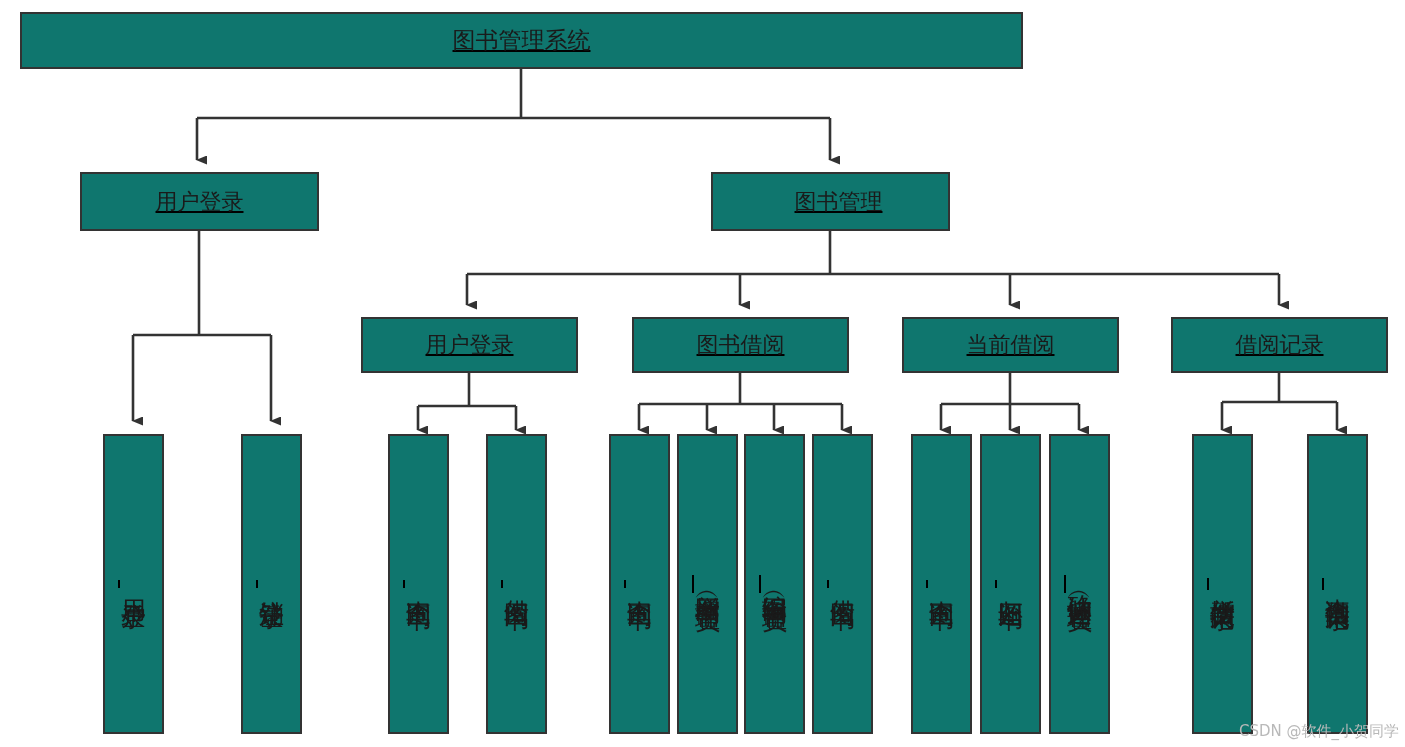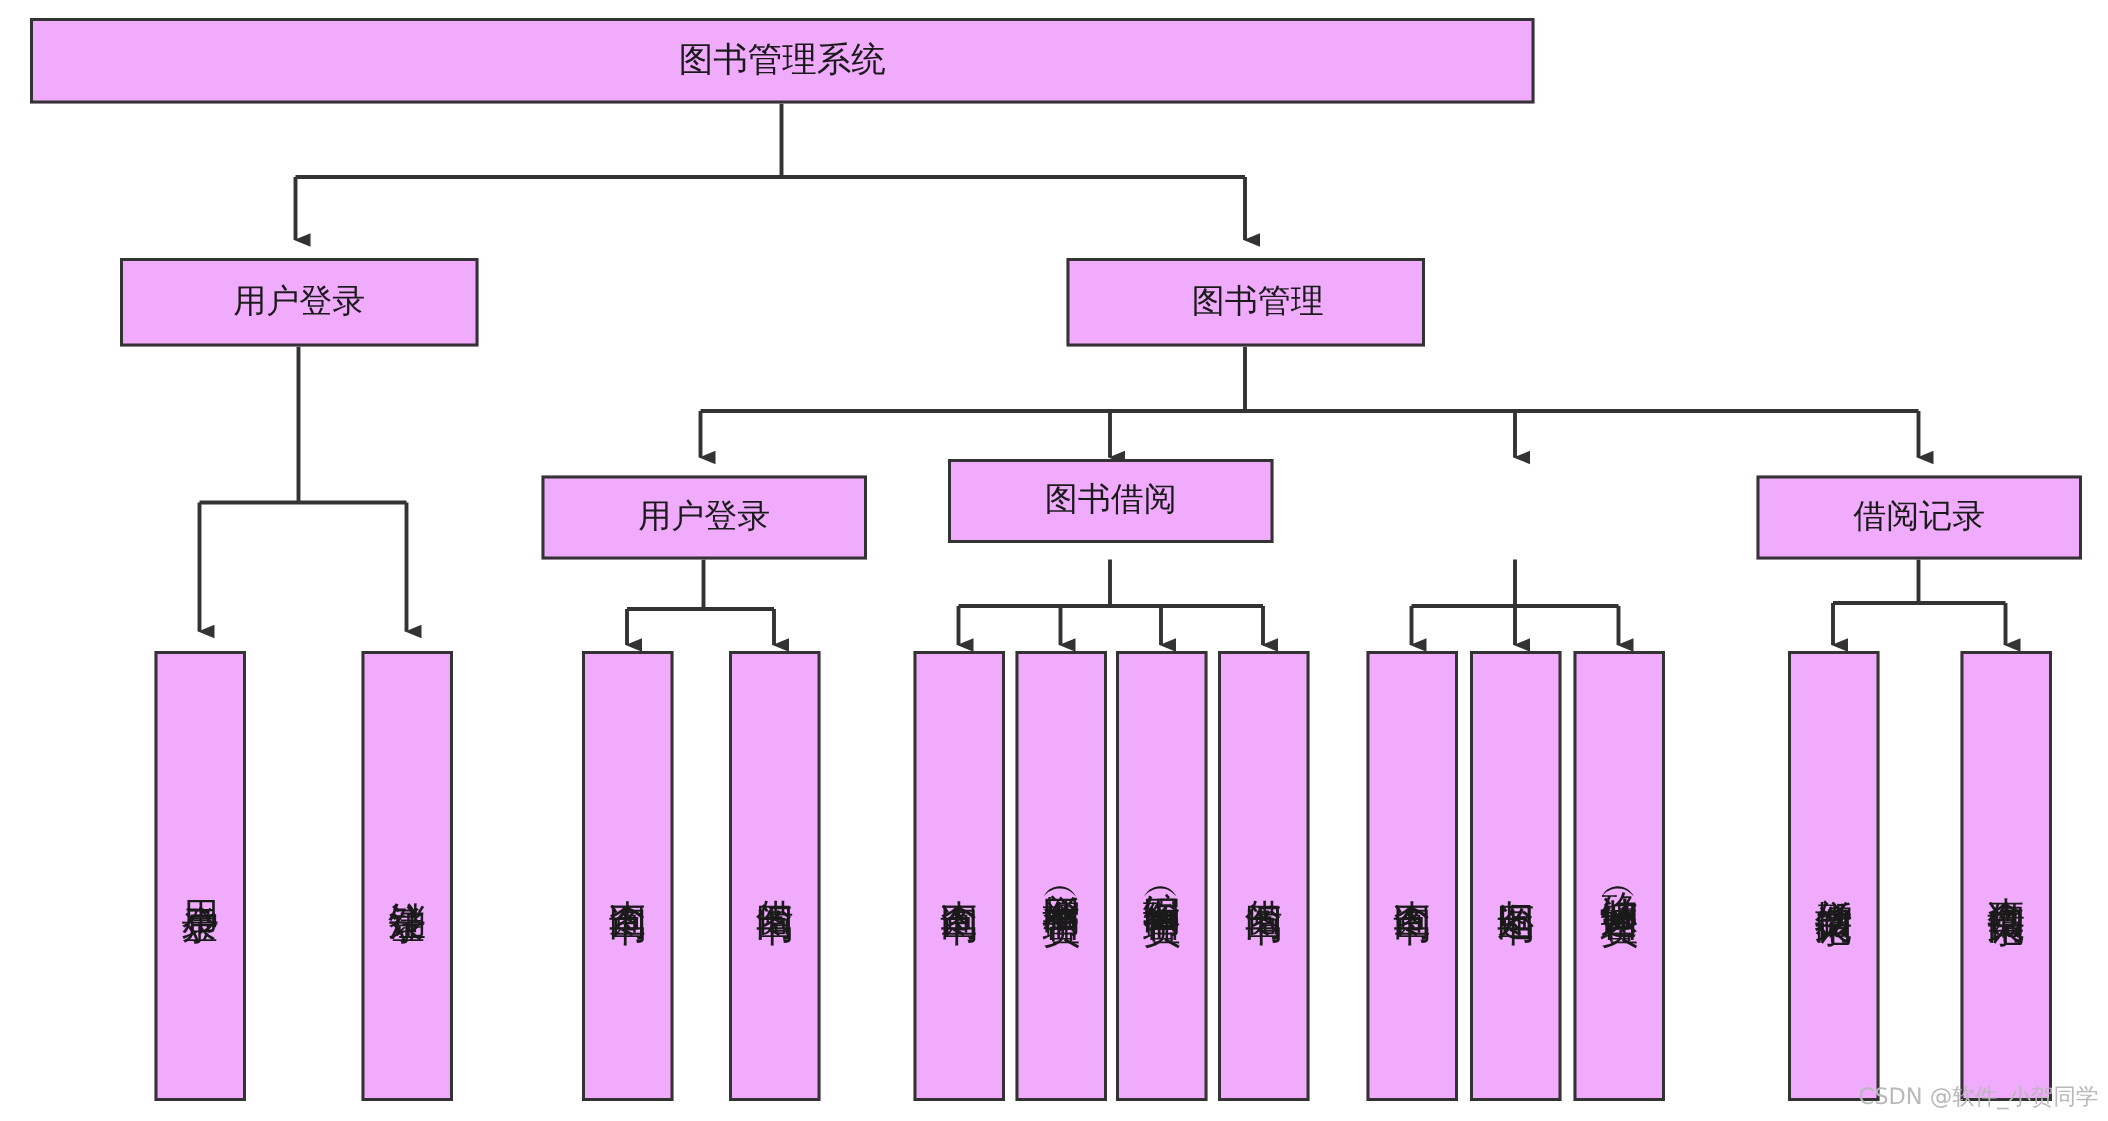--- a/index.html
+++ b/index.html
@@ -21,26 +21,27 @@
     position: absolute;
     left: 0;
     top: 0;
     width: 1405px;
     height: 747px;
     pointer-events: none;
   }
   .node {
     position: absolute;
     box-sizing: border-box;
-    background: #f0abfc;
+    background: #0f766e;
     border: 2px solid #333333;
     display: flex;
     align-items: center;
     justify-content: center;
     z-index: 2;
+    text-decoration: underline;
   }
   .node .lbl {
     color: #1a1a1a;
     text-align: center;
     line-height: 1.18;
     white-space: pre;
   }
   .node.horiz .lbl {
     font-size: 22px;
   }
@@ -133,24 +134,27 @@
   </div>
 
   <div class="node horiz" style="left:711px; top:172px; width:239px; height:59px;padding-left:16px;">
     <span class="lbl">图书管理</span>
   </div>
 
   <div class="node horiz" style="left:361px; top:317px; width:217px; height:56px;">
     <span class="lbl">用户登录</span>
   </div>
 
-  <div class="node horiz" style="left:632px; top:306px; width:217px; height:56px;">
+  <div class="node horiz" style="left:632px; top:317px; width:217px; height:56px;">
     <span class="lbl">图书借阅</span>
   </div>
 
+  <div class="node horiz" style="left:902px; top:317px; width:217px; height:56px;">
+    <span class="lbl">当前借阅</span>
+  </div>
 
   <div class="node horiz" style="left:1171px; top:317px; width:217px; height:56px;">
     <span class="lbl">借阅记录</span>
   </div>
 
   <div class="node vert" style="left:103px; top:434px; width:61px; height:300px;">
     <span class="lbl">用户登录</span>
   </div>
 
   <div class="node vert" style="left:241px; top:434px; width:61px; height:300px;">

